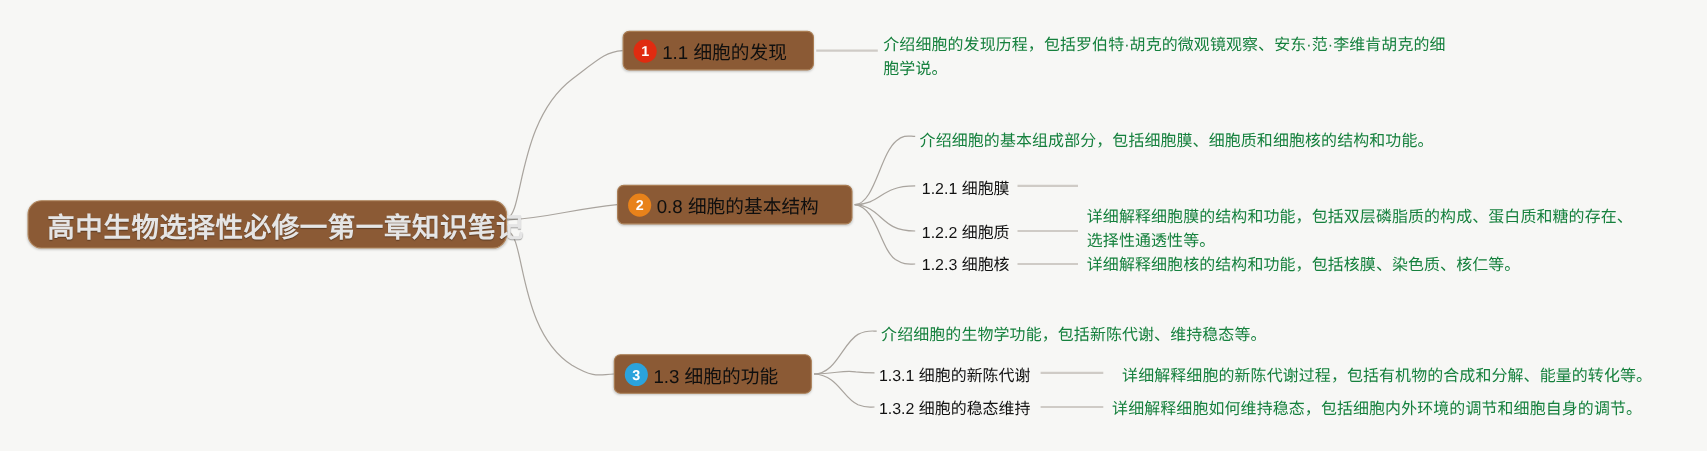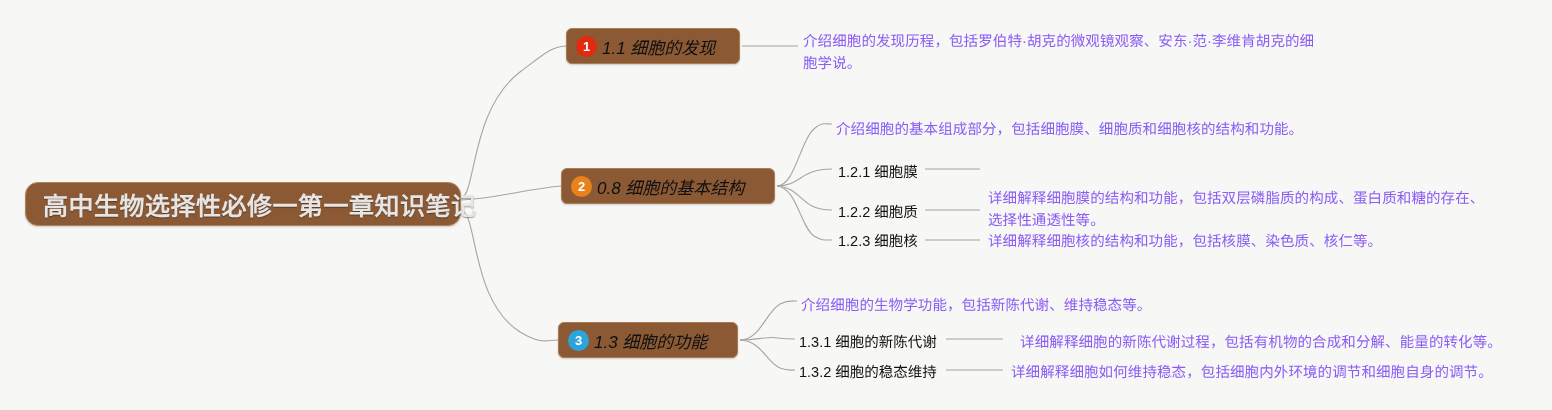--- a/index.html
+++ b/index.html
@@ -94,32 +94,31 @@
     align-items: center;
     justify-content: center;
     line-height: 1;
   }
   .branch-label {
     color: #0f0f0f;
     font-size: 17px;
     font-weight: normal;
     white-space: nowrap;
     margin-left: 5px;
-    font-style: italic;
   }
 
   #branch-node-1 { left: 566px; top: 28px;  width: 174px; }
   #branch-node-2 { left: 561px; top: 168px; width: 214px; }
   #branch-node-3 { left: 558px; top: 322px; width: 180px; }
 
   
   .desc-text {
     position: absolute;
     z-index: 2;
-    color: #8b5cf6;
+    color: #15803d;
     font-size: 14.5px;
     line-height: 22px;
     white-space: pre-wrap;
     letter-spacing: 0.1px;
   }
   .sub-title {
     position: absolute;
     z-index: 2;
     color: #121212;
     font-size: 14.5px;

